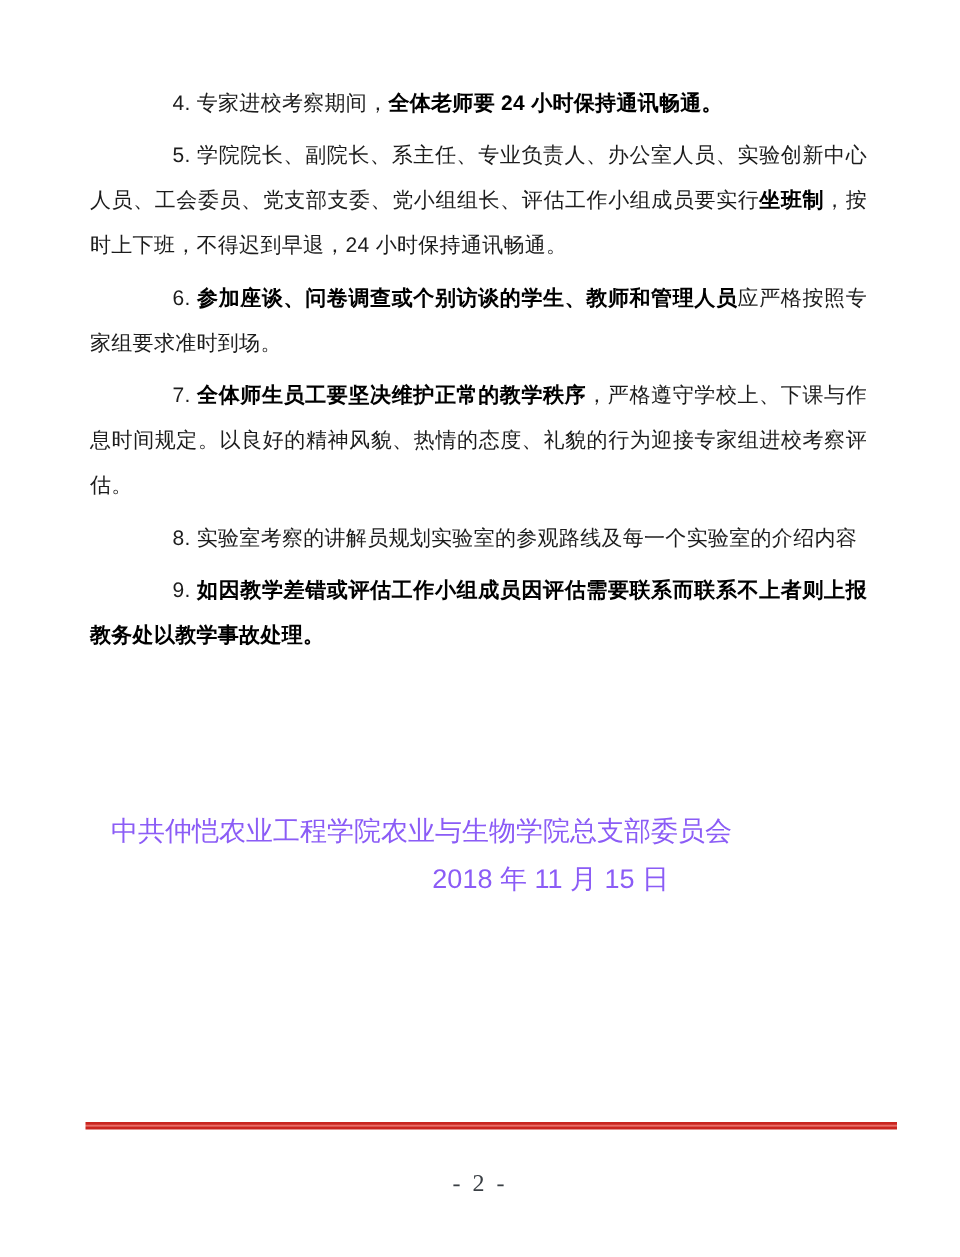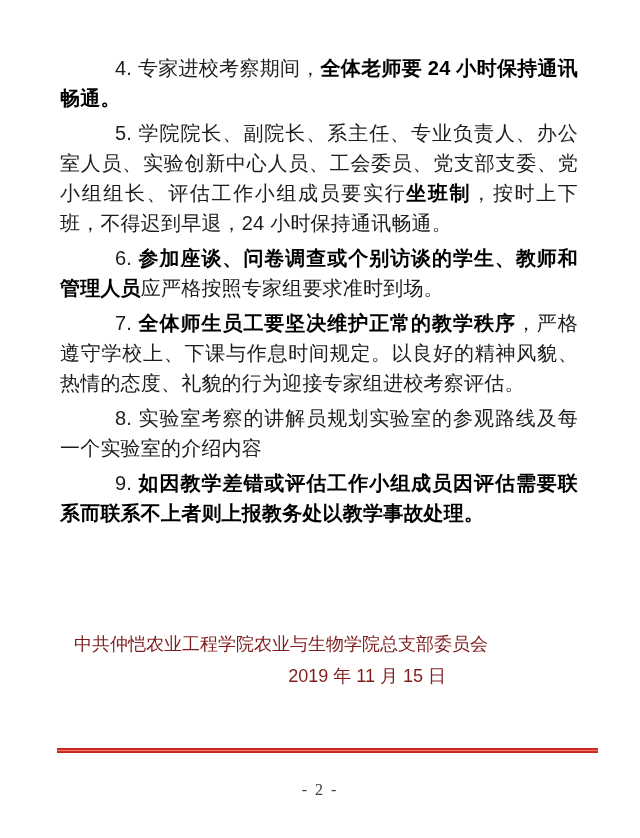--- a/index.html
+++ b/index.html
@@ -16,37 +16,37 @@
     height: 838px;
     background: #ffffff;
     font-family: "Liberation Sans", "DejaVu Sans", sans-serif;
     color: #1a1a1a;
   }
   .body-text {
     padding: 53px 62px 0 60px;
   }
   .para {
     margin: 0 0 5px 0;
-    font-size: 20px;
+    font-size: 14px;
     line-height: 30px;
     text-indent: 55px;
     text-align: justify;
     text-justify: inter-ideograph;
     color: #1c1c1c;
     letter-spacing: 0.2px;
   }
   .para .b {
     font-weight: 700;
     color: #000000;
   }
   .closing {
     margin-top: 100px;
     text-align: right;
     font-size: 18px;
-    color: #7f1d1d;
+    color: #8b5cf6;
   }
   .closing .line {
     line-height: 32px;
   }
   .closing .line-committee { padding-right: 90px; }
   .closing .line-college   { padding-right: 92px; }
   .closing .line-date      { padding-right: 132px; }
   .divider {
     position: absolute;
     left: 57px;
@@ -82,21 +82,21 @@
     <p class="para"><span class="n">6. </span><span class="b">参加座谈、问卷调查或个别访谈的学生、教师和管理人员</span><span class="n">应严格按照专家组要求准时到场。</span></p>
 
     <p class="para"><span class="n">7. </span><span class="b">全体师生员工要坚决维护正常的教学秩序</span><span class="n">，严格遵守学校上、下课与作息时间规定。以良好的精神风貌、热情的态度、礼貌的行为迎接专家组进校考察评估。</span></p>
 
     <p class="para"><span class="n">8. 实验室考察的讲解员规划实验室的参观路线及每一个实验室的介绍内容</span></p>
 
     <p class="para"><span class="n">9. </span><span class="b">如因教学差错或评估工作小组成员因评估需要联系而联系不上者则上报教务处以教学事故处理。</span></p>
 
     <div class="closing">
       <div class="line line-committee">中共仲恺农业工程学院农业与生物学院总支部委员会</div>
-      <div class="line line-date">2019 年 11 月 15 日</div>
+      <div class="line line-date">2018 年 11 月 15 日</div>
     </div>
 
   </div>
 
   <div class="divider"></div>
 
   <div class="page-number">- 2 -</div>
 
 </div>
 

